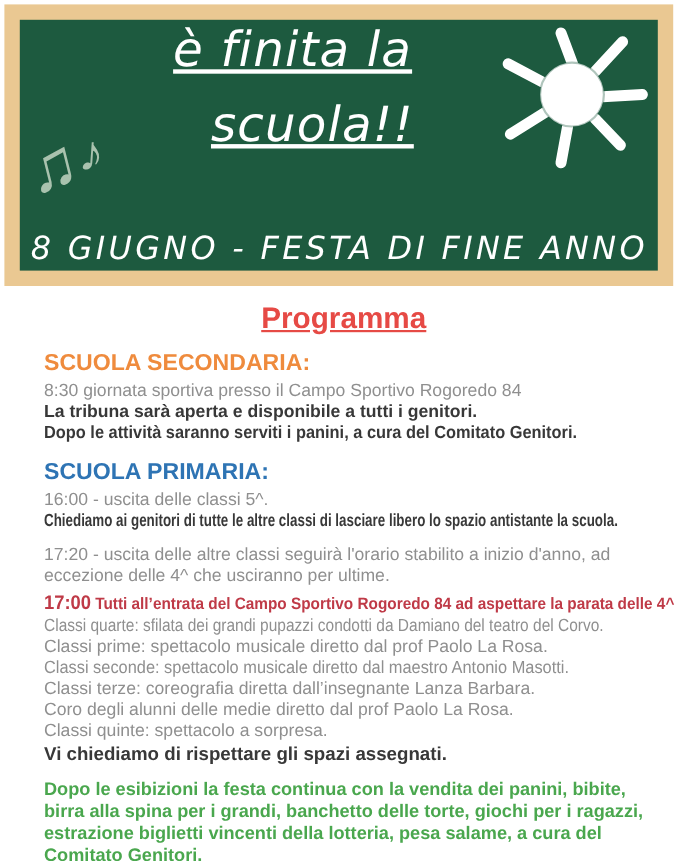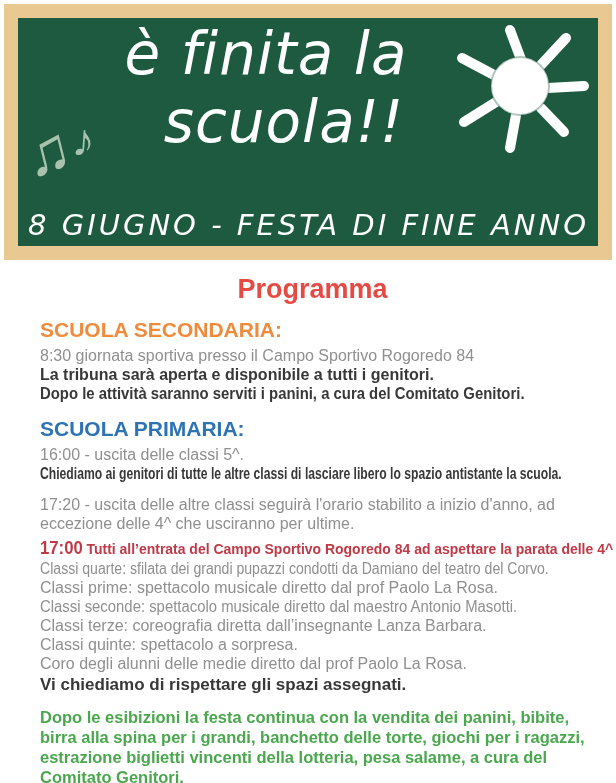--- a/index.html
+++ b/index.html
@@ -3,34 +3,34 @@
 <meta charset="utf-8">
 <style>
   html,body{margin:0;padding:0;background:#fff;}
   .poster{position:relative;width:616px;height:783px;background:#ffffff;overflow:hidden;
           font-family:"Liberation Sans",sans-serif;}
 
   
   .frame{position:absolute;left:4px;top:4px;width:608px;height:256px;background:#eac892;box-sizing:border-box;padding:14px;}
   .board{position:relative;width:100%;height:100%;background:#1d5a3f;box-sizing:border-box;overflow:hidden;}
   .title-line{position:absolute;color:#ffffff;font-family:"DejaVu Sans",sans-serif;
-              font-style:italic;font-size:58px;font-weight:500;white-space:nowrap;letter-spacing:1px;}
+              font-style:italic;font-size:44px;font-weight:500;white-space:nowrap;letter-spacing:1px;text-decoration:underline;}
   .title-1{top:2px;left:58px;width:380px;text-align:center;}
   .title-2{top:70px;left:96px;width:340px;text-align:center;}
   .date-banner{position:absolute;bottom:4px;left:10px;right:10px;text-align:left;color:#ffffff;
                font-family:"DejaVu Sans",sans-serif;font-style:italic;font-size:29px;
                letter-spacing:3px;white-space:nowrap;}
   .notes{position:absolute;left:6px;top:100px;color:#a9c2ae;transform:rotate(-14deg);line-height:1;}
   .notes .n1{font-size:62px;}
   .notes .n2{font-size:46px;display:inline-block;transform:rotate(18deg) translateY(-8px);}
   .sun{position:absolute;right:2px;top:2px;}
 
   
   .content{position:absolute;left:40px;top:264px;width:545px;}
-  .programma{margin:10px 0 0;color:#e64a45;font-size:27px;font-weight:bold;text-align:center;line-height:30px;}
+  .programma{margin:10px 0 0;color:#e64a45;font-size:27px;font-weight:bold;text-align:center;line-height:30px;text-decoration:underline;}
   .sec-head{margin:14px 0 4px;font-size:21px;font-weight:bold;line-height:24px;letter-spacing:0;}
   .sec-head.orange{color:#ef8b3d;}
   .sec-head.blue{color:#2e74b4;}
   .line{font-size:16px;line-height:19px;}
   .muted{color:#8f8f8f;}
   .strong{color:#383838;font-weight:bold;}
   .fit{display:block;white-space:nowrap;transform-origin:left center;}
   .sx76{transform:scaleX(.76);}
   .sx88{transform:scaleX(.88);}
   .sx93{transform:scaleX(.93);}
@@ -92,22 +92,22 @@
 
       <div class="parade fit sx93">
         <span class="time">17:00</span><span>Tutti all’entrata del Campo Sportivo Rogoredo 84 ad aspettare la parata delle 4^</span>
       </div>
 
       <div>
         <div class="line muted fit sx88">Classi quarte: sfilata dei grandi pupazzi condotti da Damiano del teatro del Corvo.</div>
         <div class="line muted">Classi prime: spettacolo musicale diretto dal prof Paolo La Rosa.</div>
         <div class="line muted fit sx93">Classi seconde: spettacolo musicale diretto dal maestro Antonio Masotti.</div>
         <div class="line muted">Classi terze: coreografia diretta dall’insegnante Lanza Barbara.</div>
+        <div class="line muted">Coro degli alunni delle medie diretto dal prof Paolo La Rosa.</div>
         <div class="line muted">Classi quinte: spettacolo a sorpresa.</div>
-        <div class="line muted">Coro degli alunni delle medie diretto dal prof Paolo La Rosa.</div>
       </div>
 
       <div class="line strong spaces">Vi chiediamo di rispettare gli spazi assegnati.</div>
     </div>
 
     <div class="after-party">Dopo le esibizioni la festa continua con la vendita dei panini, bibite, birra alla spina per i grandi, banchetto delle torte, giochi per i ragazzi, estrazione biglietti vincenti della lotteria, pesa salame, a cura del Comitato Genitori.</div>
 
   </div>
 
 </div>

